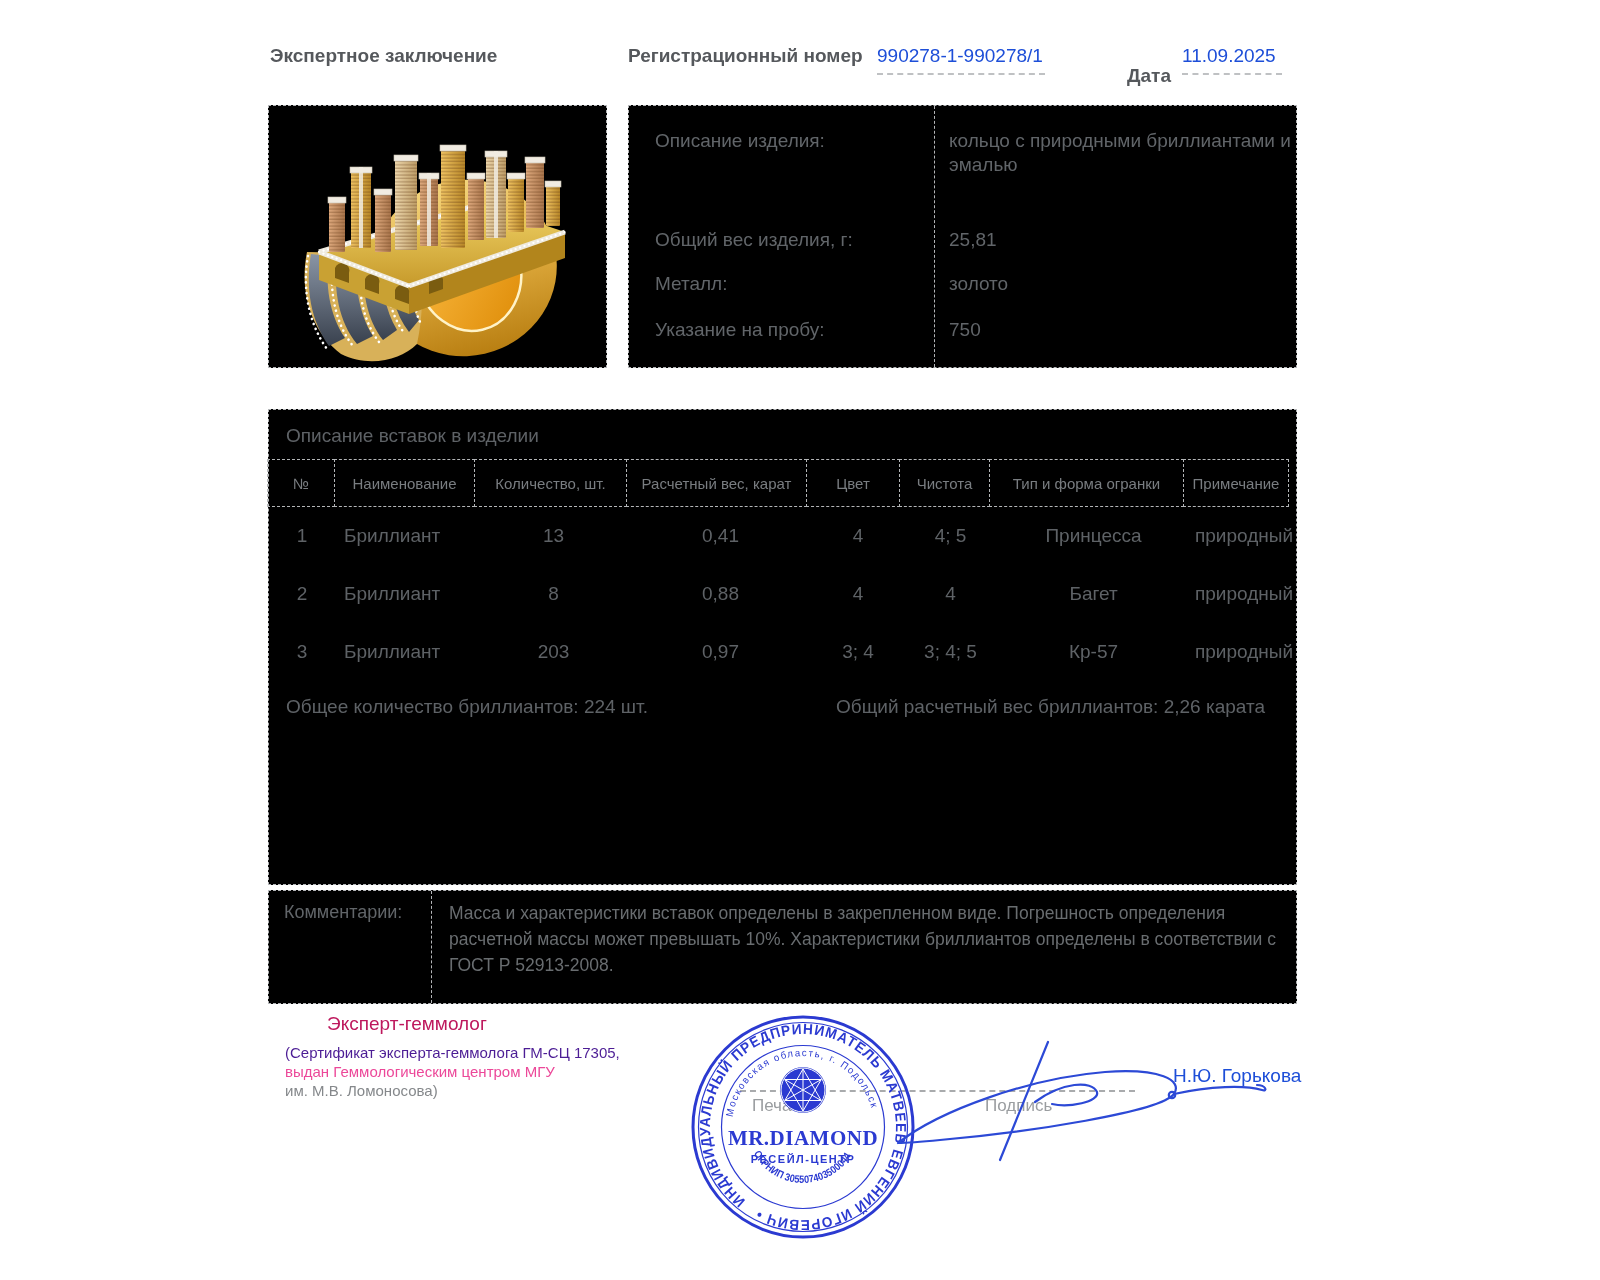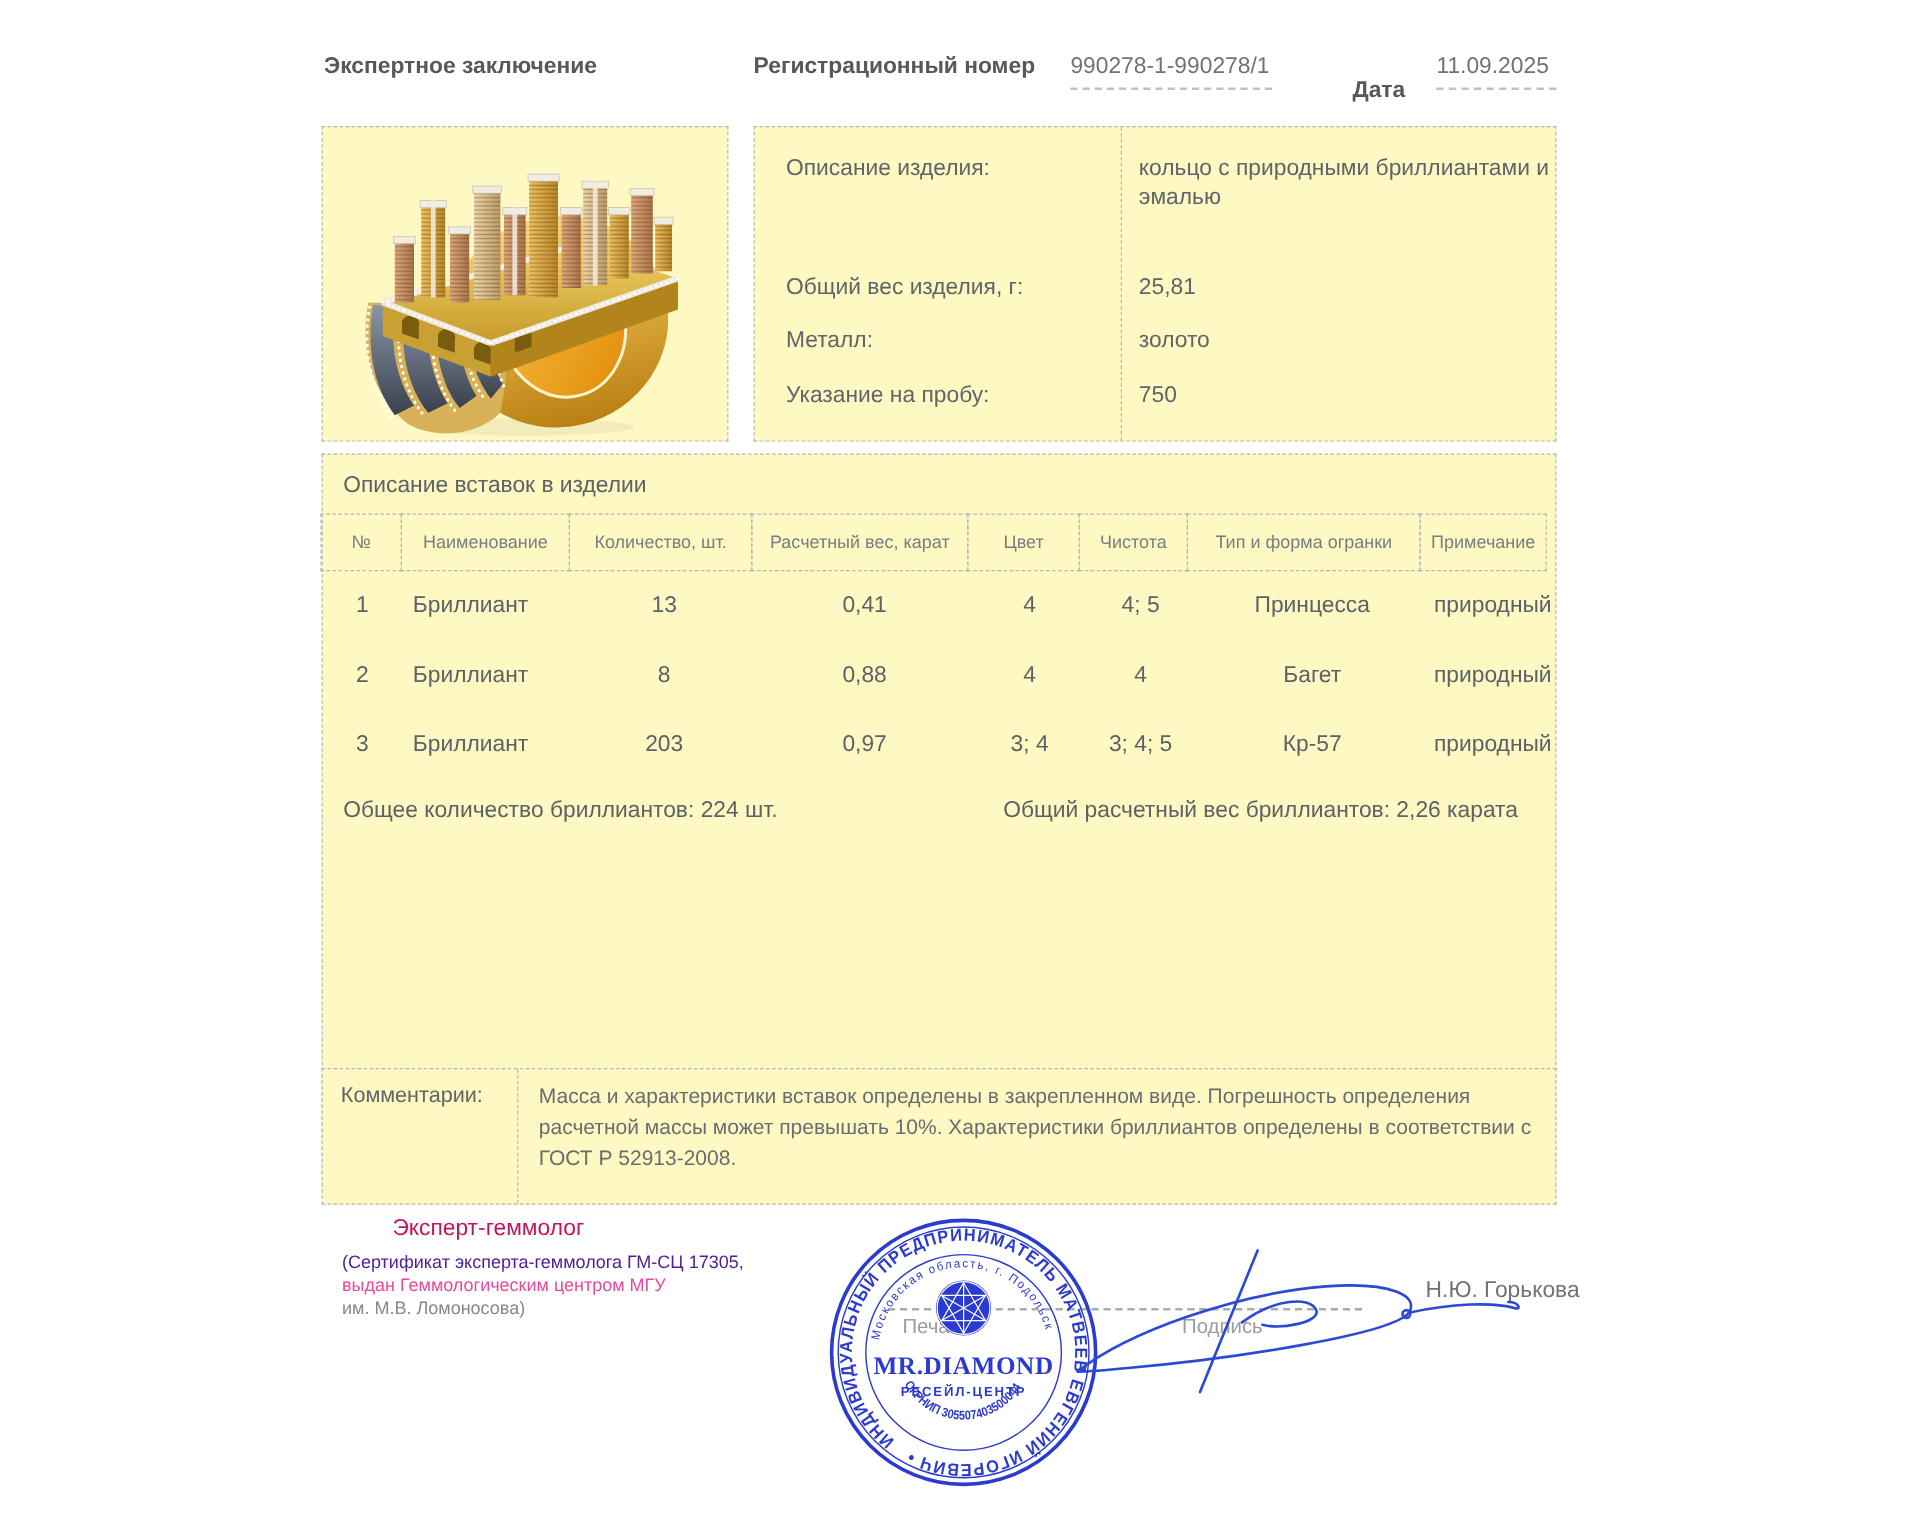--- a/index.html
+++ b/index.html
@@ -1,22 +1,22 @@
 <!DOCTYPE html>
 <html><head>
 <meta charset="utf-8">
 <style>
   html,body{margin:0;padding:0;background:#ffffff;}
   body{width:1600px;height:1280px;position:relative;overflow:hidden;
        font-family:"Liberation Sans","DejaVu Sans",sans-serif;color:#616569;}
   .abs{position:absolute;}
   .bold{font-weight:bold;color:#55585c;}
-  .lt{color:#737373;margin-left:15px;}
+  .lt{color:#1d4ed8;}
   .dash-u{border-bottom:2px dashed #bfc1c3;padding-bottom:5px;}
-  .panel{position:absolute;border:1px dashed #b4b6b8;box-sizing:border-box;background:#fef9c3;}
+  .panel{position:absolute;border:1px dashed #b4b6b8;box-sizing:border-box;background:#000000;}
   .fs19{font-size:19px;line-height:24px;}
   .fs17{font-size:17.5px;line-height:26px;}
   .fs15{font-size:15px;}
   
   .desc-row{position:absolute;left:0;width:100%;display:flex;}
   .desc-label{width:305px;padding-left:26px;box-sizing:border-box;flex:none;}
   .desc-value{width:352px;padding-left:15px;flex:none;}
   .desc-div{position:absolute;left:305px;top:0;bottom:0;border-left:1px dashed #b4b6b8;}
   
   .thead{position:absolute;left:-1px;top:49px;display:flex;}
@@ -203,21 +203,21 @@
   <div class="desc-row fs19" style="top:166px;">
     <div class="desc-label">Металл:</div>
     <div class="desc-value">золото</div>
   </div>
   <div class="desc-row fs19" style="top:212px;">
     <div class="desc-label">Указание на пробу:</div>
     <div class="desc-value">750</div>
   </div>
 </div>
 
-<div class="panel" style="left:268px;top:378px;width:1029px;height:600px;">
+<div class="panel" style="left:268px;top:409px;width:1029px;height:476px;">
   <div class="abs fs19" style="left:17px;top:14px;color:#5e6266;">Описание вставок в изделии</div>
   <div class="thead">
     <div class="th c0">№</div>
     <div class="th c1">Наименование</div>
     <div class="th c2">Количество, шт.</div>
     <div class="th c3">Расчетный вес, карат</div>
     <div class="th c4">Цвет</div>
     <div class="th c5">Чистота</div>
     <div class="th c6">Тип и форма огранки</div>
     <div class="th c7">Примечание</div>

